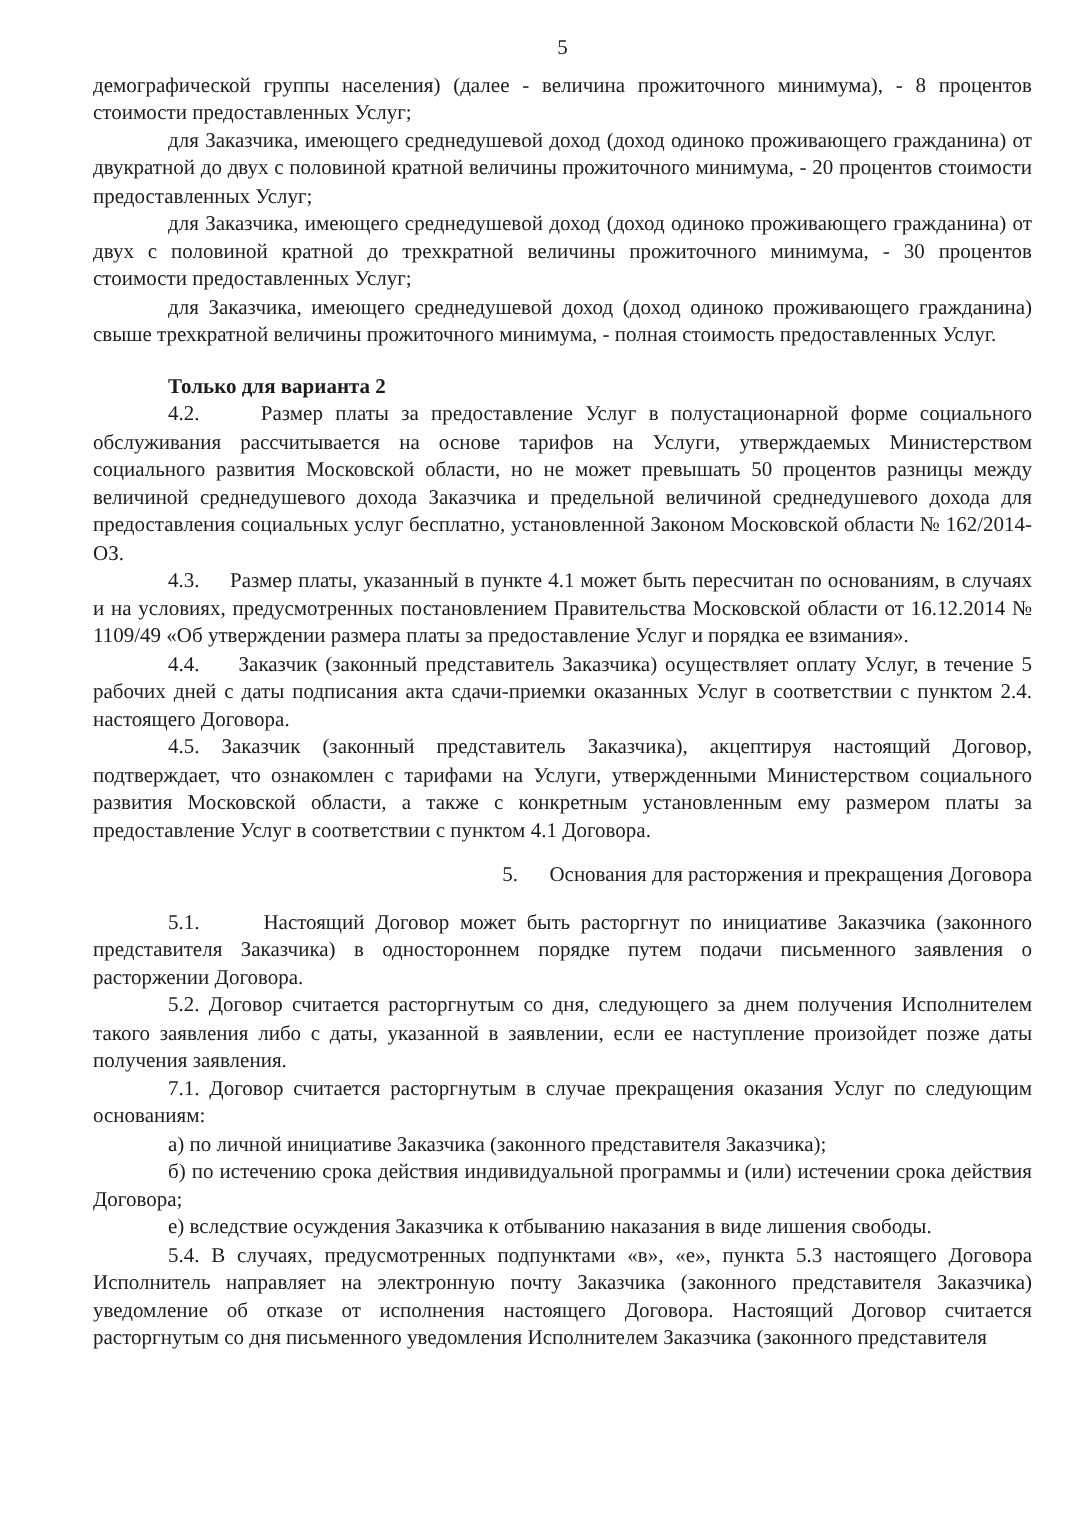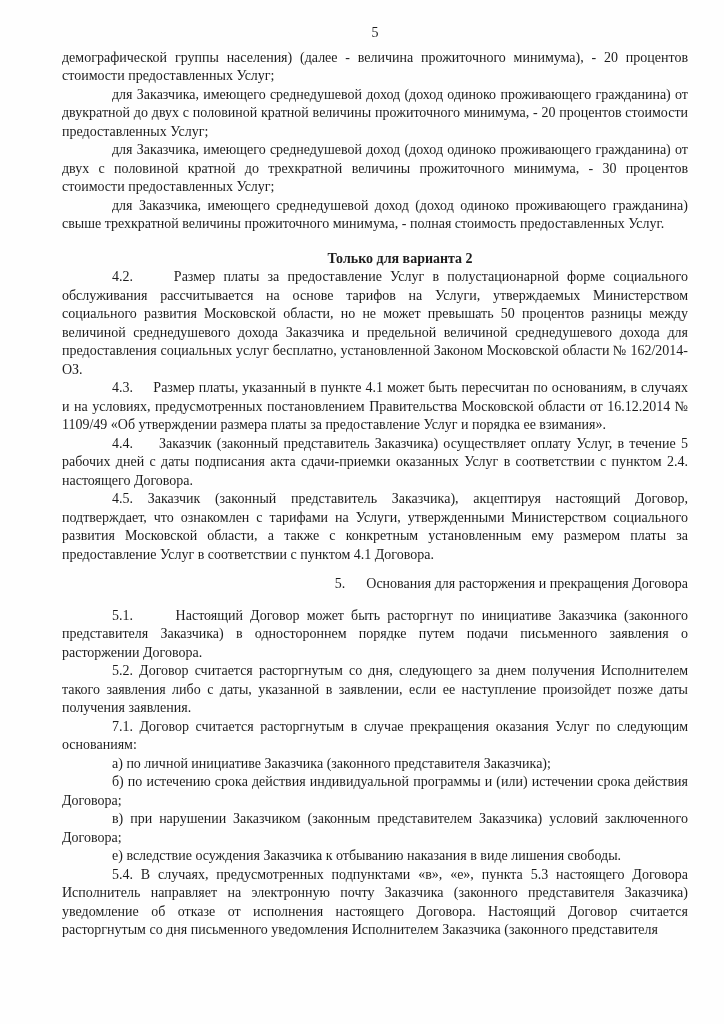--- a/index.html
+++ b/index.html
@@ -20,49 +20,48 @@
     text-align: center;
     margin-bottom: 6px;
   }
   .para {
     text-align: justify;
     text-indent: 50px;
   }
   .para.no-indent { text-indent: 0; }
   .para.bold {
     font-weight: bold;
-    text-align: center;
+    text-align: left;
     margin-top: 16px;
   }
   .gap-above { margin-top: 11px; }
   .heading {
     text-align: right;
     text-indent: 0;
     margin-top: 11px;
     margin-bottom: 13px;
   }
 </style>
 </head>
 <body>
 
 <div class="page">
   <div class="page-number">5</div>
   <div>
-    <p class="para no-indent">демографической группы населения) (далее - величина прожиточного минимума), - 20 процентов стоимости предоставленных Услуг;</p>
+    <p class="para no-indent">демографической группы населения) (далее - величина прожиточного минимума), - 8 процентов стоимости предоставленных Услуг;</p>
     <p class="para">для Заказчика, имеющего среднедушевой доход (доход одиноко проживающего гражданина) от двукратной до двух с половиной кратной величины прожиточного минимума, - 20 процентов стоимости предоставленных Услуг;</p>
     <p class="para">для Заказчика, имеющего среднедушевой доход (доход одиноко проживающего гражданина) от двух с половиной кратной до трехкратной величины прожиточного минимума, - 30 процентов стоимости предоставленных Услуг;</p>
     <p class="para">для Заказчика, имеющего среднедушевой доход (доход одиноко проживающего гражданина) свыше трехкратной величины прожиточного минимума, - полная стоимость предоставленных Услуг.</p>
     <p class="para bold gap-above">Только для варианта 2</p>
     <p class="para">4.2.&nbsp;&nbsp;&nbsp;&nbsp; Размер платы за предоставление Услуг в полустационарной форме социального обслуживания рассчитывается на основе тарифов на Услуги, утверждаемых Министерством социального развития Московской области, но не может превышать 50 процентов разницы между величиной среднедушевого дохода Заказчика и предельной величиной среднедушевого дохода для предоставления социальных услуг бесплатно, установленной Законом Московской области № 162/2014-ОЗ.</p>
     <p class="para">4.3.&nbsp;&nbsp;&nbsp;&nbsp; Размер платы, указанный в пункте 4.1 может быть пересчитан по основаниям, в случаях и на условиях, предусмотренных постановлением Правительства Московской области от 16.12.2014 № 1109/49 «Об утверждении размера платы за предоставление Услуг и порядка ее взимания».</p>
     <p class="para">4.4.&nbsp;&nbsp;&nbsp;&nbsp; Заказчик (законный представитель Заказчика) осуществляет оплату Услуг, в течение 5 рабочих дней с даты подписания акта сдачи-приемки оказанных Услуг в соответствии с пунктом 2.4. настоящего Договора.</p>
     <p class="para">4.5. Заказчик (законный представитель Заказчика), акцептируя настоящий Договор, подтверждает, что ознакомлен с тарифами на Услуги, утвержденными Министерством социального развития Московской области, а также с конкретным установленным ему размером платы за предоставление Услуг в соответствии с пунктом 4.1 Договора.</p>
     <p class="para heading">5.&nbsp;&nbsp;&nbsp;&nbsp;&nbsp;&nbsp;Основания для расторжения и прекращения Договора</p>
     <p class="para">5.1.&nbsp;&nbsp;&nbsp;&nbsp;&nbsp; Настоящий Договор может быть расторгнут по инициативе Заказчика (законного представителя Заказчика) в одностороннем порядке путем подачи письменного заявления о расторжении Договора.</p>
     <p class="para">5.2. Договор считается расторгнутым со дня, следующего за днем получения Исполнителем такого заявления либо с даты, указанной в заявлении, если ее наступление произойдет позже даты получения заявления.</p>
     <p class="para">7.1. Договор считается расторгнутым в случае прекращения оказания Услуг по следующим основаниям:</p>
     <p class="para">а) по личной инициативе Заказчика (законного представителя Заказчика);</p>
     <p class="para">б) по истечению срока действия индивидуальной программы и (или) истечении срока действия Договора;</p>
-    <p class="para">в) при нарушении Заказчиком (законным представителем Заказчика) условий заключенного Договора;</p>
     <p class="para">е) вследствие осуждения Заказчика к отбыванию наказания в виде лишения свободы.</p>
     <p class="para">5.4. В случаях, предусмотренных подпунктами «в», «е», пункта 5.3 настоящего Договора Исполнитель направляет на электронную почту Заказчика (законного представителя Заказчика) уведомление об отказе от исполнения настоящего Договора. Настоящий Договор считается расторгнутым со дня письменного уведомления Исполнителем Заказчика (законного представителя</p>
   </div>
 </div>
 
 </body></html>

